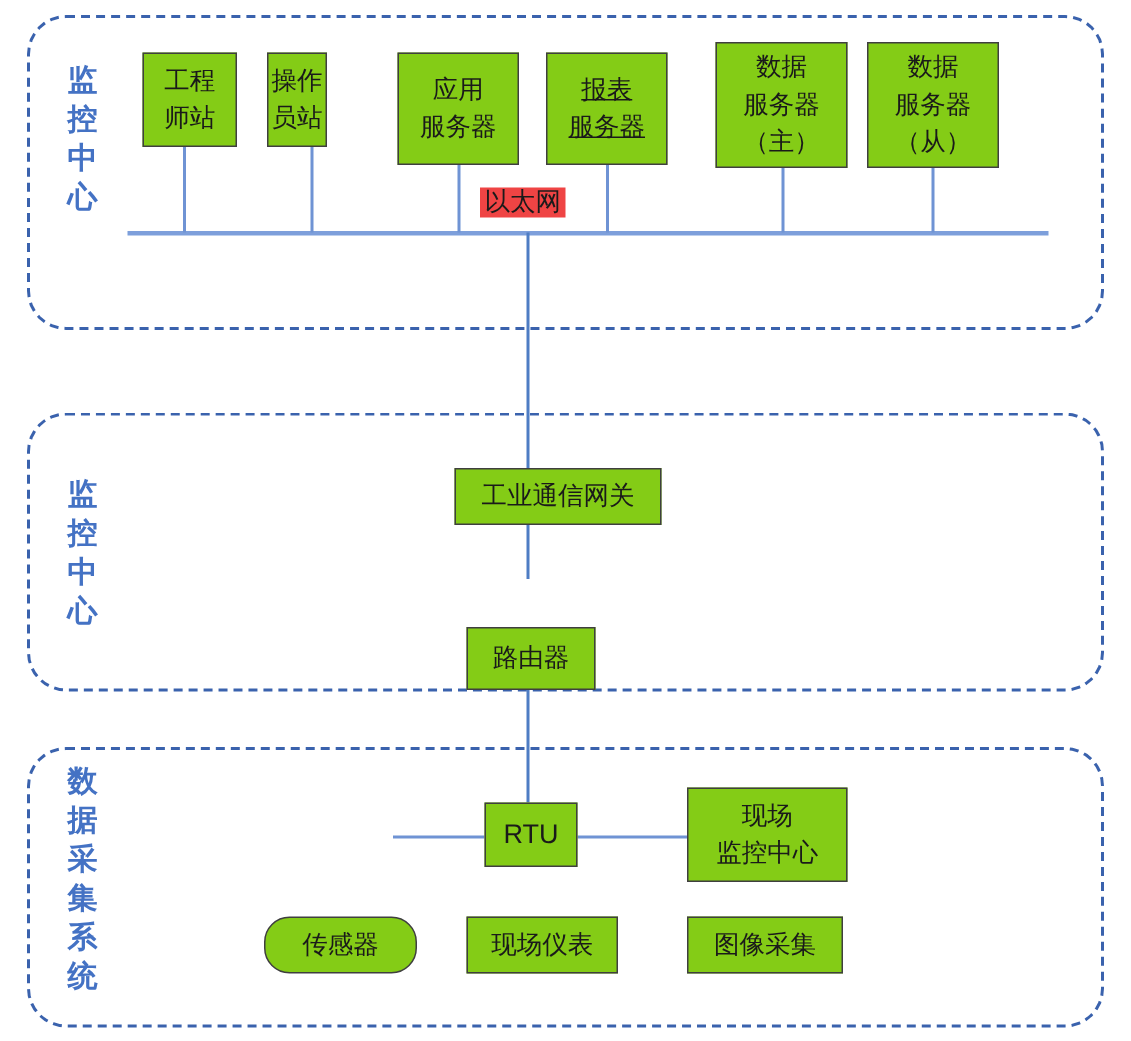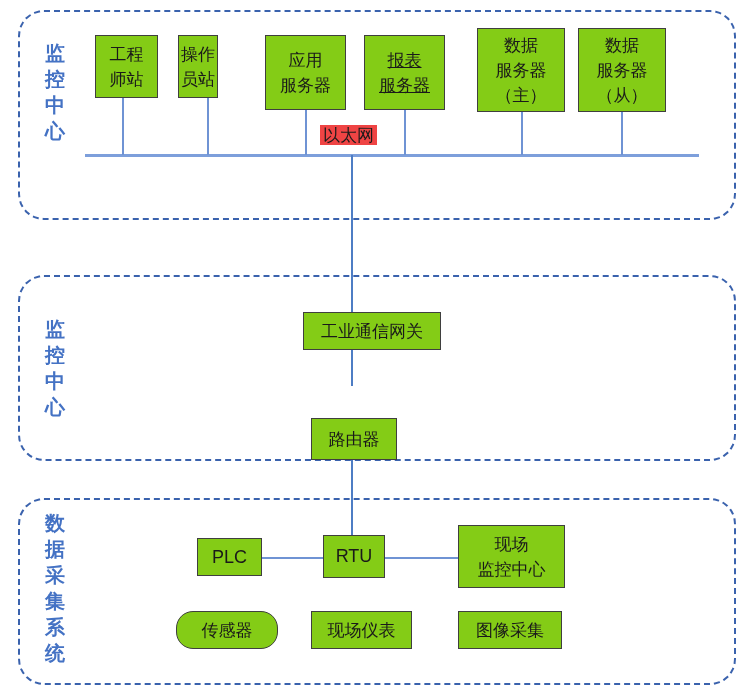--- a/index.html
+++ b/index.html
@@ -147,26 +147,25 @@
   <div class="vline trunk" style="left:351px; top:350px; height:36px;"></div>
 
   <div class="vline trunk" style="left:351px; top:427px; height:108px;"></div>
 
   <div class="node" style="left:283px; top:312px; width:138px; height:38px;margin-left:20px;">工业通信网关</div>
 
   <div class="node" style="left:311px; top:386px; width:86px; height:42px;margin-top:32px;">路由器</div>
 
   <div class="zone" style="left:18px; top:498px; width:718px; height:187px;"></div>
 
-  <div class="zone-label" style="left:38px; top:510px;">数据采集系统</div>
+  <div class="zone-label" style="left:38px; top:510px;font-family:Liberation Mono, monospace;">数据采集系统</div>
 
   <div class="hline" style="left:262px; top:557px; width:61px;"></div>
   <div class="hline" style="left:385px; top:557px; width:73px;"></div>
 
-  <div class="node latin" style="left:197px; top:538px; width:65px; height:38px;">PLC</div>
 
   <div class="node latin" style="left:323px; top:535px; width:62px; height:43px;text-align:center;">RTU</div>
 
   <div class="node" style="left:458px; top:525px; width:107px; height:63px;">现场
 监控中心</div>
 
   <div class="node" style="left:176px; top:611px; width:102px; height:38px;border-radius:17px;">传感器</div>
 
   <div class="node" style="left:311px; top:611px; width:101px; height:38px;">现场仪表</div>
 

